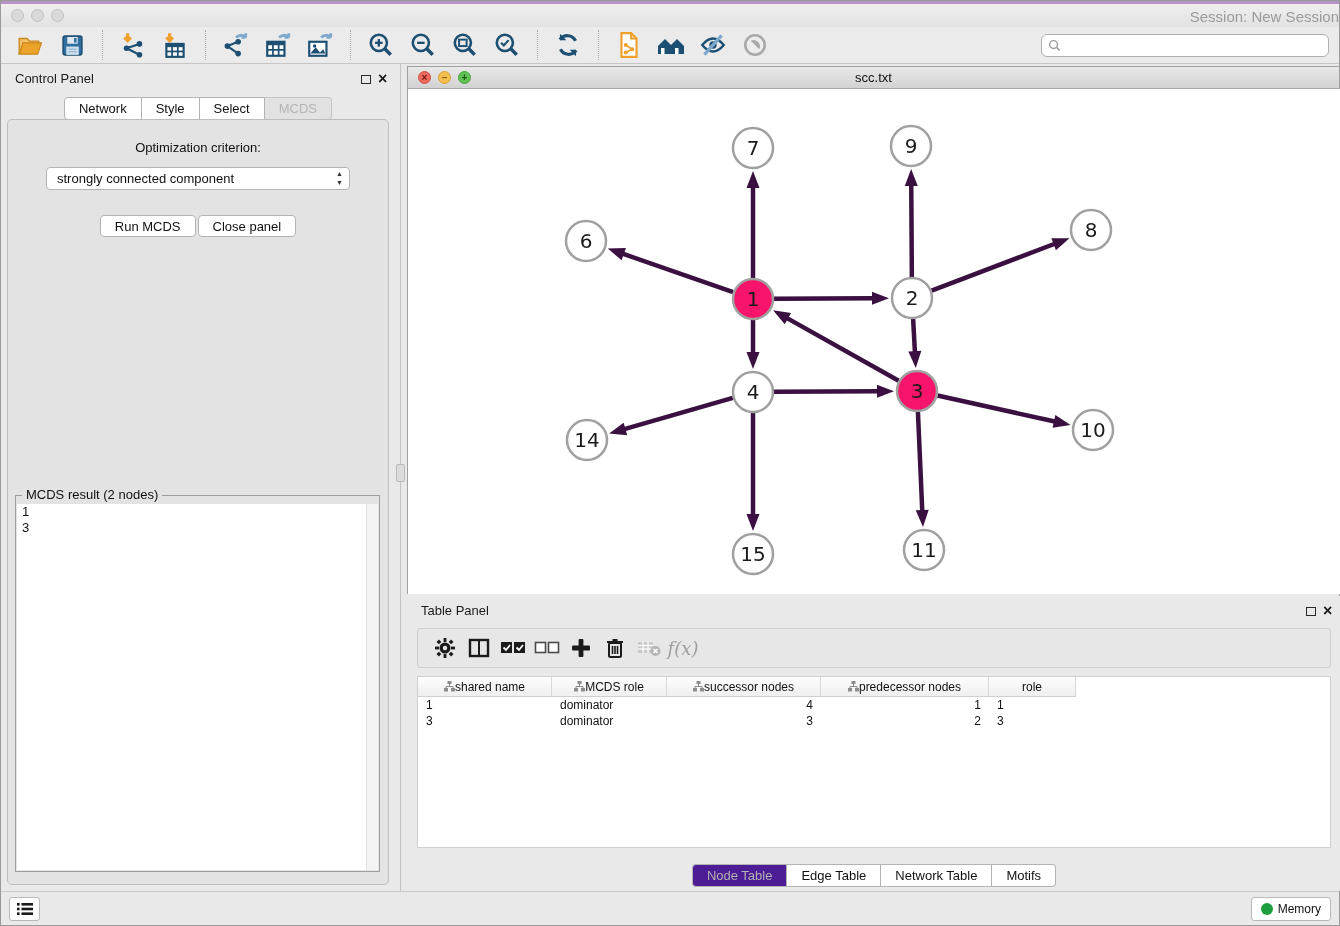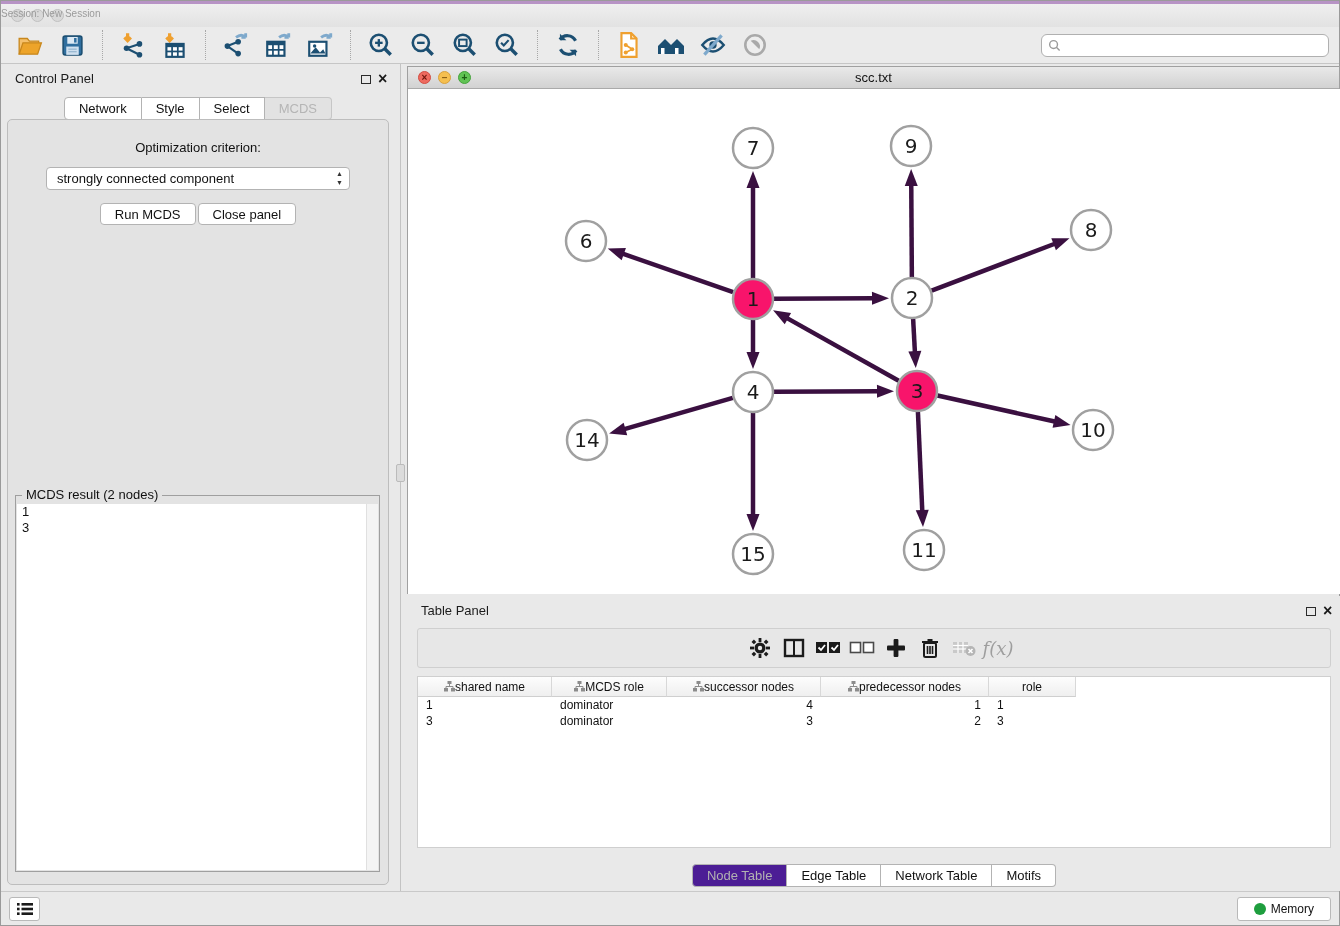--- a/index.html
+++ b/index.html
@@ -5,21 +5,21 @@
   * { margin:0; padding:0; box-sizing:border-box; }
   html,body { width:1340px; height:926px; overflow:hidden; }
   body { font-family:"Liberation Sans","DejaVu Sans",sans-serif; background:#e9e9e9; }
   .app { position:relative; width:1340px; height:926px; background:#e9e9e9; border:1px solid #9a9a9a; }
   .top-accent { position:absolute; left:0; top:0; width:100%; height:3px; background:#b793c5; }
 
   
   .titlebar { position:absolute; left:0; top:3px; width:100%; height:23px; background:linear-gradient(#efefef,#e2e2e2); }
   .traffic-inactive { position:absolute; left:10px; top:5px; display:flex; gap:7px; }
   .traffic-inactive span { width:13px; height:13px; border-radius:50%; background:#d9d9d9; border:1px solid #c0c0c0; }
-  .win-title { position:absolute; left:0; right:0; top:4px; text-align:left; font-size:10px; color:#9b9b9b; }
+  .win-title { position:absolute; left:0; right:0; top:4px; text-align:right; font-size:15px; color:#9b9b9b; }
 
   
   .toolbar { position:absolute; left:0; top:26px; width:100%; height:37px; background:#ebebeb; border-bottom:1px solid #c6c6c6; display:flex; align-items:center; padding-left:8px; }
   .tb-btn { width:32px; height:32px; display:flex; align-items:center; justify-content:center; margin:0 5px; }
   .tb-sep { width:1px; height:30px; border-left:1px dotted #a8a8a8; margin:0 9px; }
   .search-wrap { position:absolute; right:10px; top:7px; width:288px; height:23px; }
   .search-input { width:100%; height:100%; border:1px solid #b0b0b0; border-radius:6px; background:#fff; padding:0 6px 0 24px; font-size:12px; outline:none; }
   .search-glass { position:absolute; left:7px; top:5px; }
 
   
@@ -29,21 +29,21 @@
   .float-box { position:absolute; width:10px; height:9px; border:1.5px solid #2a2a2a; top:7px; }
   .close-x { position:absolute; font-size:16px; font-weight:bold; color:#1a1a1a; top:3px; line-height:16px; }
   .cp-tabs { position:absolute; left:0; top:33px; width:100%; display:flex; justify-content:center; }
   .cp-tab { font-size:13px; padding:3px 14px; background:#fff; border:1px solid #b3b3b3; border-left:none; color:#111; }
   .cp-tab:first-child { border-left:1px solid #b3b3b3; border-radius:4px 0 0 4px; }
   .cp-tab.active { background:#e2e2e2; color:#b5b5b5; border-color:#c6c6c6; border-radius:0 4px 4px 0; }
   .cp-content { position:absolute; left:6px; right:6px; top:55px; bottom:8px; background:#e3e3e3; border:1px solid #bdbdbd; border-radius:5px; }
   .opt-label { text-align:center; font-size:13px; color:#111; margin-top:20px; }
   .dropdown { position:relative; margin:12px 38px 4px 38px; height:23px; background:#fff; border:1px solid #b3b3b3; border-radius:4px; font-size:13px; line-height:21px; padding-left:10px; color:#111; }
   .dd-arrows { position:absolute; right:6px; top:1px; display:flex; flex-direction:column; line-height:9px; font-size:7px; color:#333; }
-  .btn-row { display:flex; justify-content:center; gap:2px; margin-top:13px; }
+  .btn-row { display:flex; justify-content:center; gap:2px; margin-top:25px; }
   .cp-btn { height:22px; background:#fff; border:1px solid #b3b3b3; border-radius:4px; font-size:13px; padding:0 14px; color:#111; font-family:inherit; }
   .result-group { position:absolute; left:7px; right:8px; top:375px; bottom:12px; border:1px solid #9f9f9f; }
   .result-legend { position:absolute; left:6px; top:-9px; background:#e3e3e3; padding:0 4px; font-size:13px; color:#111; }
   .result-area { position:absolute; left:1px; right:1px; top:8px; bottom:1px; background:#fff; }
   .result-scroll { position:absolute; right:0; top:0; bottom:0; width:12px; background:#f4f4f4; border-left:1px solid #e0e0e0; }
   .result-item { font-size:13px; color:#111; padding:0 5px; line-height:16px; }
 
   
   .v-grip { position:absolute; left:395px; top:463px; width:9px; height:18px; background:#dcdcdc; border:1px solid #bbb; border-radius:2px; }
   .v-line { position:absolute; left:399px; top:63px; width:1px; height:829px; background:#c3c3c3; }
@@ -55,37 +55,37 @@
   .traffic-active { position:absolute; left:10px; top:4px; display:flex; gap:7px; }
   .traffic-active span { width:13px; height:13px; border-radius:50%; font-size:10px; font-weight:bold; text-align:center; line-height:12px; }
   .tl-close { background:#ee6a5f; border:1px solid #d24c41; color:#70150c; }
   .tl-min { background:#f5bf4f; border:1px solid #d8a13c; color:#8a6016; }
   .tl-max { background:#61c354; border:1px solid #45a23b; color:#1c5c14; }
   .net-title { text-align:center; font-size:13px; color:#111; line-height:21px; }
   .net-canvas { width:933px; height:505px; display:block; background:#fff; }
 
   
   .table-panel { position:absolute; left:406px; top:595px; width:934px; height:295px; background:#e9e9e9; }
-  .tp-toolbar { position:absolute; left:10px; right:10px; top:32px; height:40px; background:#e7e7e7; border:1px solid #cfcfcf; border-radius:3px; display:flex; align-items:center; padding-left:10px;justify-content:center; }
+  .tp-toolbar { position:absolute; left:10px; right:10px; top:32px; height:40px; background:#e7e7e7; border:1px solid #cfcfcf; border-radius:3px; display:flex; align-items:center; padding-left:10px; }
   .tp-icon { width:34px; height:30px; display:flex; align-items:center; justify-content:center; }
   .fx-label { font-family:"DejaVu Serif","Liberation Serif",serif; font-style:italic; font-size:18px; color:#9e9e9e; }
   .tp-table { position:absolute; left:10px; right:10px; top:80px; height:172px; background:#fff; border:1px solid #cfcfcf; overflow:hidden; }
   .tp-head { display:flex; height:20px; }
   .th-cell { background:linear-gradient(#fdfdfd,#efefef); border-right:1px solid #d8d8d8; border-bottom:1px solid #cfcfcf; font-size:12px; color:#111; display:flex; align-items:center; justify-content:center; }
   .tp-row { display:flex; height:16px; }
   .td-cell { font-size:12px; color:#111; line-height:16px; padding:0 8px; white-space:nowrap; overflow:hidden; }
   .tp-tabs { position:absolute; left:0; right:0; top:268px; display:flex; justify-content:center; }
   .tp-tab { font-size:13px; padding:3px 14px; background:#fff; border:1px solid #b3b3b3; border-left:none; color:#111; }
   .tp-tab.active { background:#4c1d95; color:#b2b2b2; border-left:1px solid #b3b3b3; border-radius:4px 0 0 4px; }
   .tp-tab:last-child { border-radius:0 4px 4px 0; }
 
   
   .statusbar { position:absolute; left:0; bottom:0; width:100%; height:34px; background:#e9e9e9; border-top:1px solid #c9c9c9; }
   .sb-left-btn { position:absolute; left:8px; top:5px; width:31px; height:24px; background:#fff; border:1px solid #b9b9b9; border-radius:3px; display:flex; align-items:center; justify-content:center; }
-  .memory-btn { position:absolute; right:8px; top:5px; height:24px; background:#fff; border:1px solid #b9b9b9; border-radius:3px; display:flex; align-items:center; gap:5px; padding:0 16px; font-size:12px; color:#111; }
+  .memory-btn { position:absolute; right:8px; top:5px; height:24px; background:#fff; border:1px solid #b9b9b9; border-radius:3px; display:flex; align-items:center; gap:5px; padding:0 9px; font-size:12px; color:#111; }
   .mem-dot { width:12px; height:12px; border-radius:50%; background:#1e9e3e; }
 </style>
 </head>
 <body>
 
 <div class="app">
   <div class="top-accent"></div>
 
   <div class="titlebar">
     <div class="traffic-inactive">

